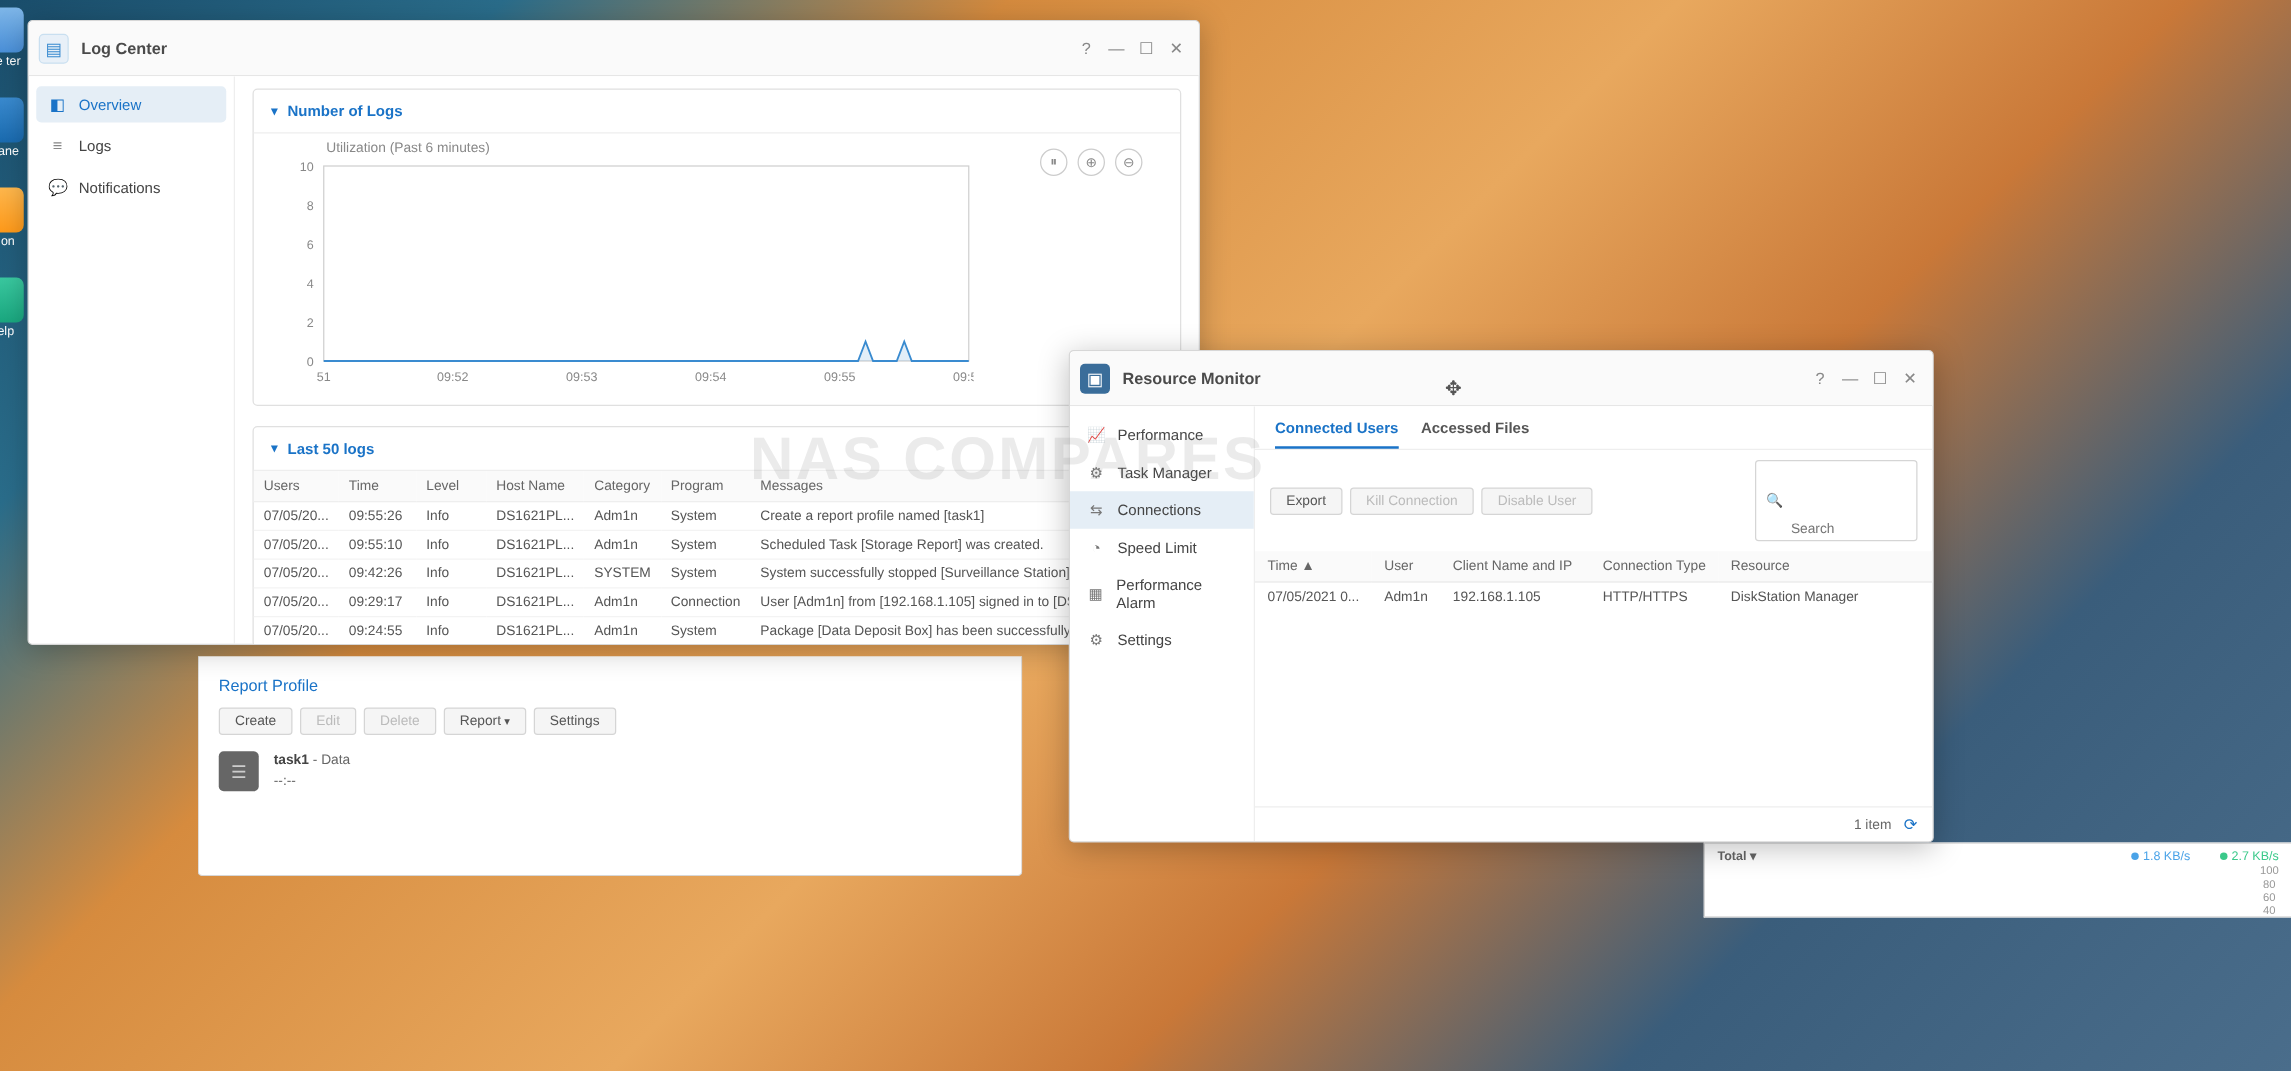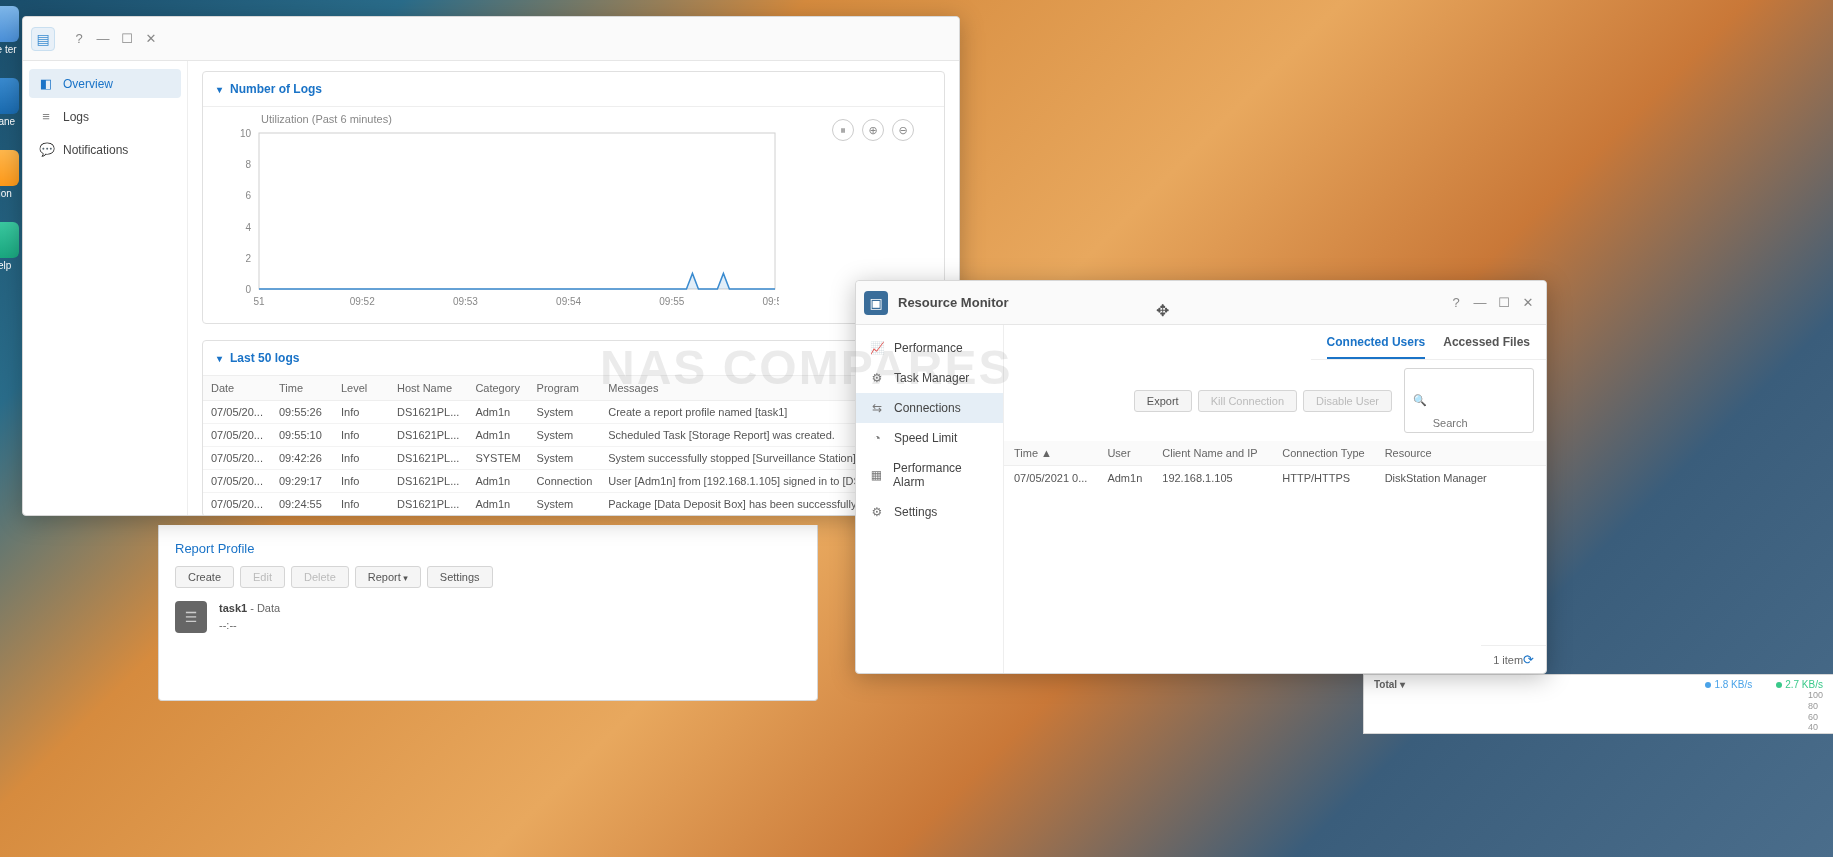--- a/index.html
+++ b/index.html
@@ -127,21 +127,21 @@
 .rm-side {
   width: 148px; border-right: 1px solid #eee; padding: 8px 0;
 }
 .rm-side .item {
   display: flex; align-items: center; gap: 10px; padding: 8px 14px;
   font-size: 12px; color: #444;
 }
 .rm-side .item.active { background: #e5eef6; }
 .rm-side .icon { width: 14px; color: #777; text-align: center; }
 
-.rm-main { flex: 1; display: flex; flex-direction: column; align-items: flex-end; }
+.rm-main { flex: 1; display: flex; flex-direction: column; }
 .rm-tabs {
   display: flex; gap: 18px; padding: 10px 16px 0 16px; border-bottom: 1px solid #eee;
 }
 .rm-tab { font-size: 12px; color: #555; padding: 0 0 8px 0; font-weight: 700; }
 .rm-tab.active { color: #1a73c7; border-bottom: 2px solid #1a73c7; }
 .rm-toolbar {
   display: flex; align-items: center; padding: 8px 12px; gap: 6px;
 }
 .rm-toolbar .spacer { flex: 1; }
 .searchbox {
@@ -153,53 +153,54 @@
 .rm-table {
   width: 100%; border-collapse: collapse; font-size: 11px; color: #555;
 }
 .rm-table th {
   text-align: left; padding: 6px 10px; color: #666; font-weight: 400;
   border-bottom: 1px solid #eee; background: #fafafa; white-space: nowrap;
 }
 .rm-table td { padding: 6px 10px; white-space: nowrap; }
 .rm-footer {
   margin-top: auto; border-top: 1px solid #eee; padding: 6px 12px;
-  display: flex; justify-content: flex-end; align-items: center; 
+  display: flex; justify-content: flex-end; align-items: center; gap: 10px;
   font-size: 11px; color: #666;
 }
 .refresh-icon { color: #1a73c7; font-size: 13px; }
 
 
 #netwidget {
   position: absolute; right: 0; top: 674px; width: 470px; height: 60px;
   background: #fff; border: 1px solid #d7d7d7; border-right: none;
   padding: 4px 10px; font-size: 10px; color: #666; z-index: 0;
 }
 #netwidget .row1 { display: flex; align-items: flex-end; gap: 24px; }
 #netwidget .lbl { font-weight: 700; }
 .dot { display:inline-block; width:6px;height:6px;border-radius:50%;margin-right:3px;vertical-align:middle; }
 .dot.up { background:#4aa3e8; } .dot.dn { background:#3ac98a; }
-#netwidget .yticks { float:right; text-align:left; line-height:1.2; color:#999; font-size:9px;margin-left:11px; }
+#netwidget .yticks { float:right; text-align:center; line-height:1.2; color:#999; font-size:9px;margin-left:11px; }
 </style>
 </head>
 <body>
 
 <div class="watermark">NAS COMPARES</div>
 
 <div class="desk-icons">
   <div class="desk-icon"><div class="box d1"></div><span>age
 ter</span></div>
   <div class="desk-icon"><div class="box d2"></div><span>l Pane</span></div>
   <div class="desk-icon"><div class="box d3"></div><span>ation</span></div>
   <div class="desk-icon"><div class="box d4"></div><span>Help</span></div>
 </div>
 
 <div id="logcenter" class="window">
   <div class="titlebar">
     <span class="app-icon" style="background:#e8f0f8;border:1px solid #c9dff0;color:#3a8bd0">▤</span>
+    <span class="title">Log Center</span>
     <span class="winbtn">?</span>
     <span class="winbtn">—</span>
     <span class="winbtn">☐</span>
     <span class="winbtn">✕</span>
   </div>
   <div class="body">
     <div class="lc-side">
       <div class="item active">
           <span class="icon">◧</span>
           <span>Overview</span>
@@ -247,21 +248,21 @@
       </div>
 
       <div class="panel">
         <div class="panel-h">
           <span class="chev">▾</span>
           <span>Last 50 logs</span>
         </div>
         <table class="log-table">
           <thead>
               <tr>
-            <th style="width:62px">Date</th>
+            <th style="width:62px">Users</th>
             <th style="width:62px">Time</th>
             <th style="width:56px">Level</th>
             <th style="width:72px">Host Name</th>
             <th style="width:60px">Category</th>
             <th style="width:70px">Program</th>
             <th>Messages</th>
           </tr>
             </thead>
           <tbody id="logrows">
               <tr>

